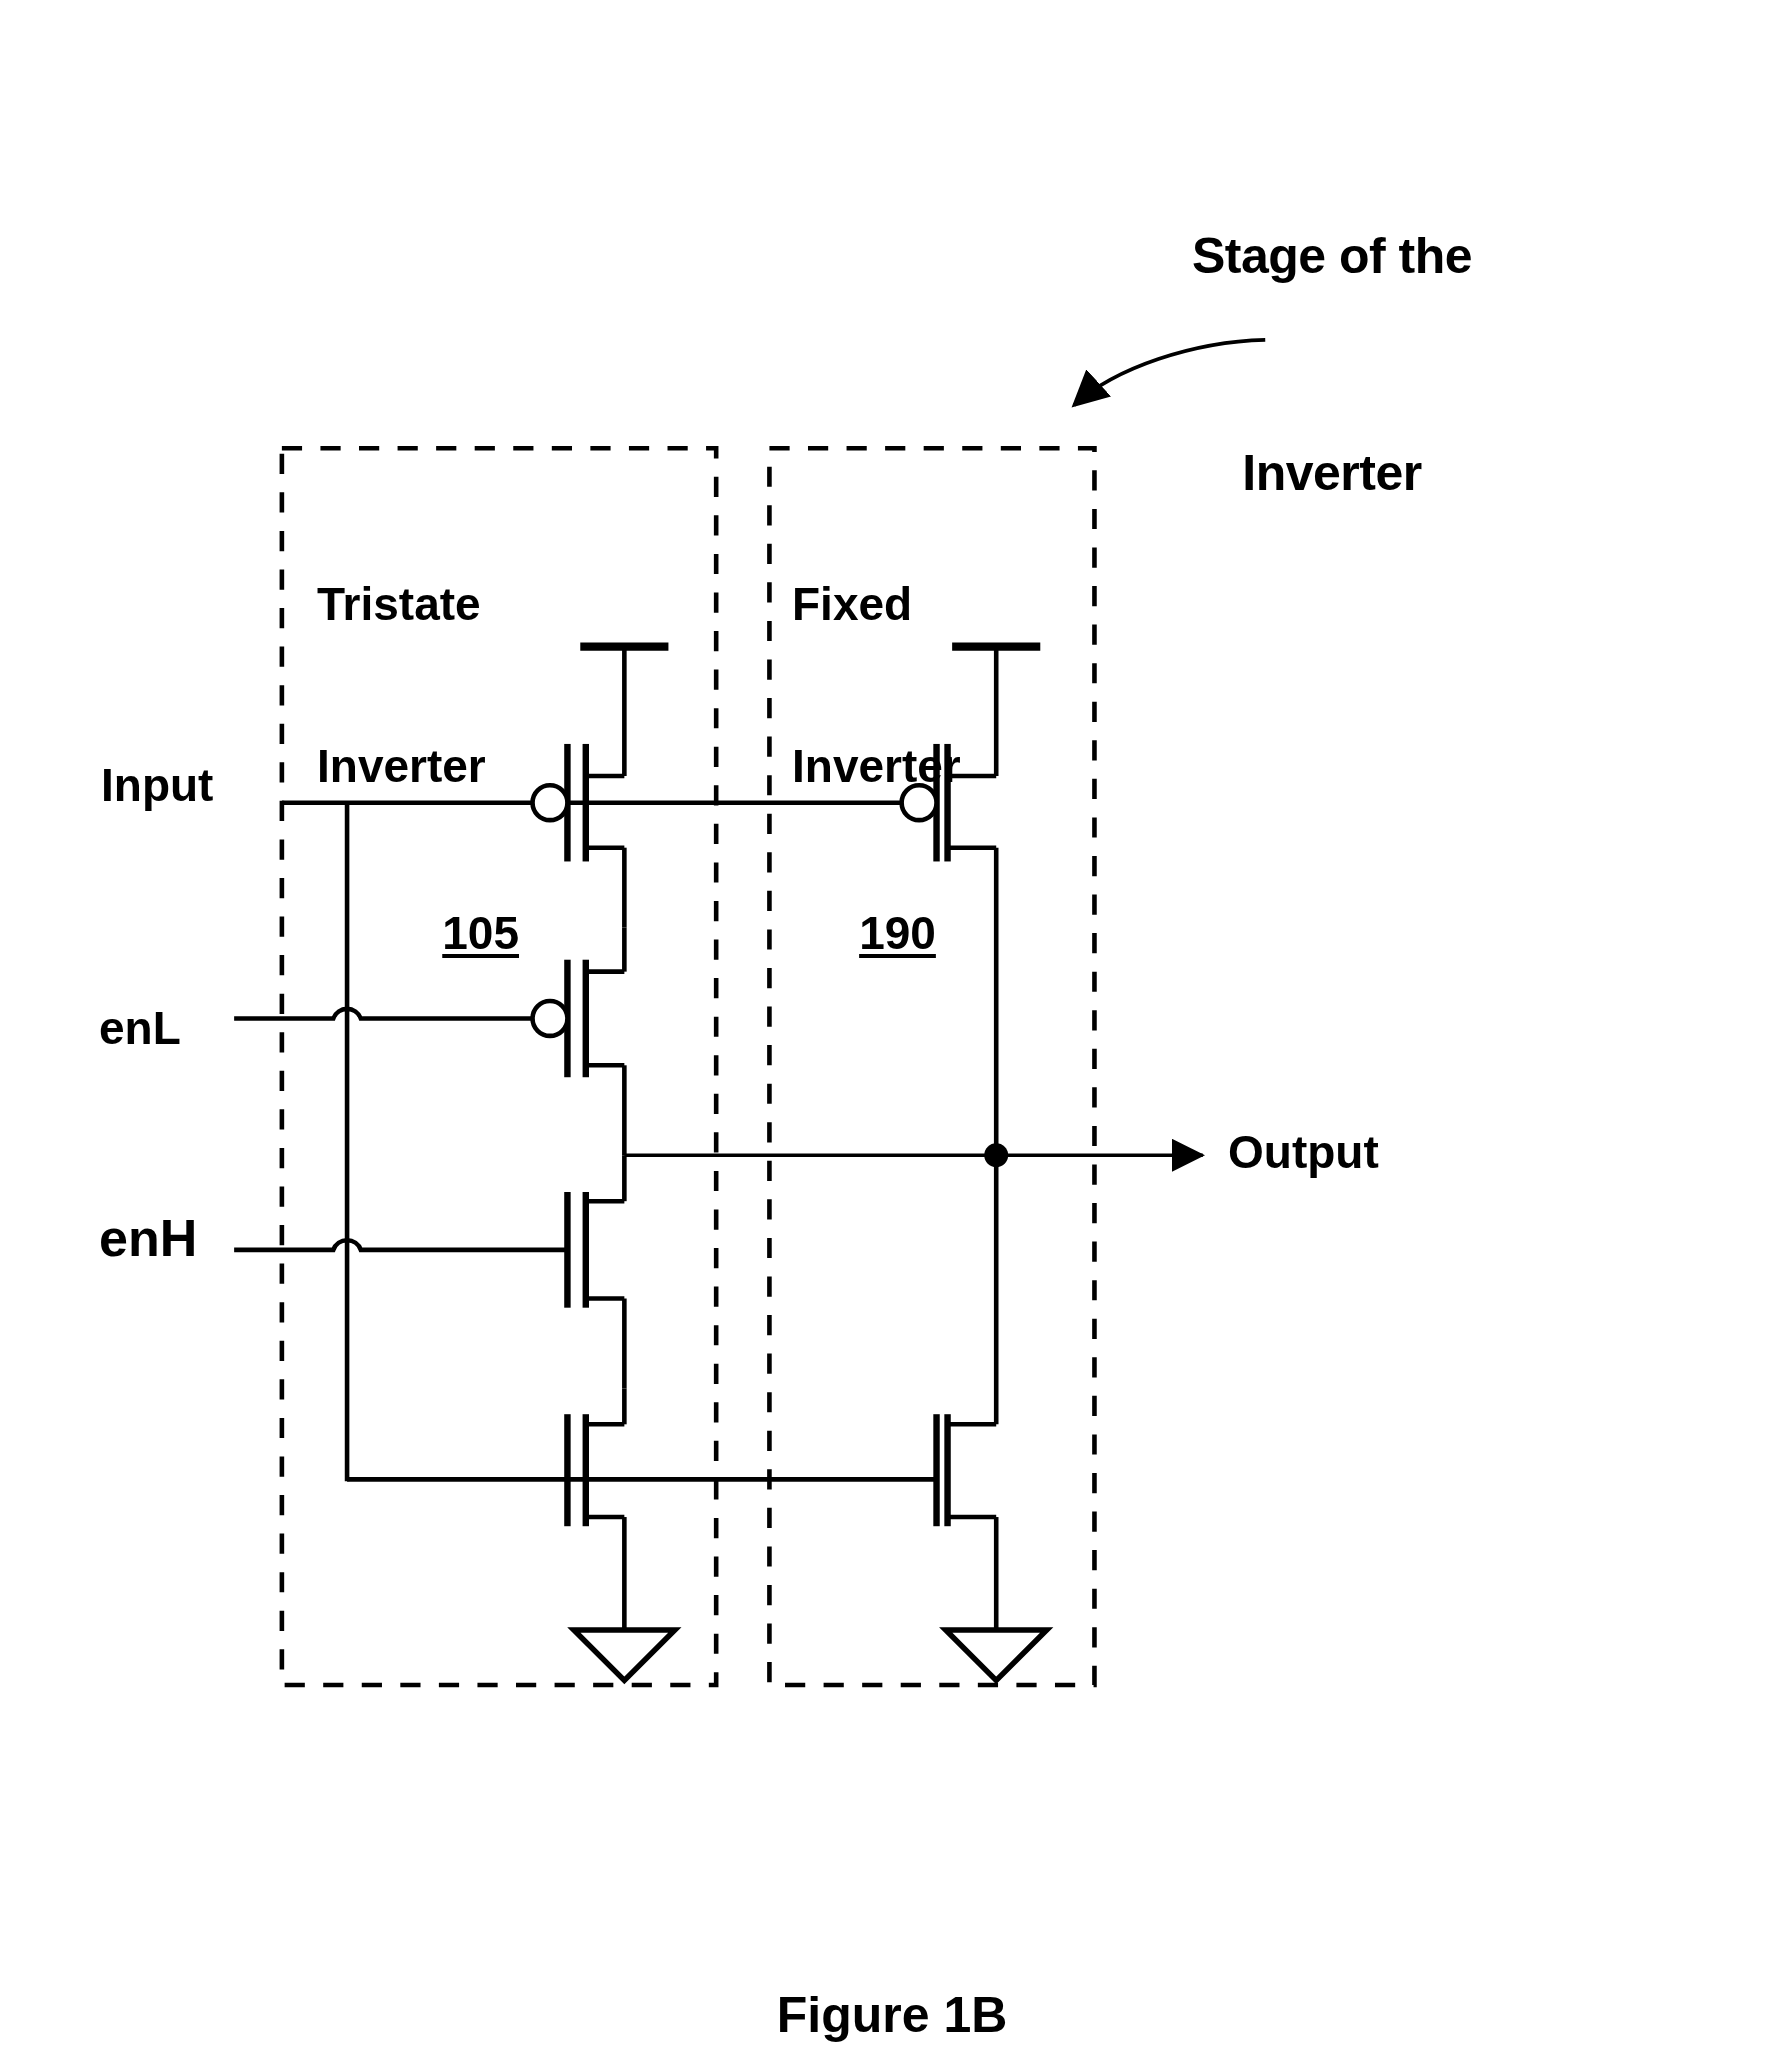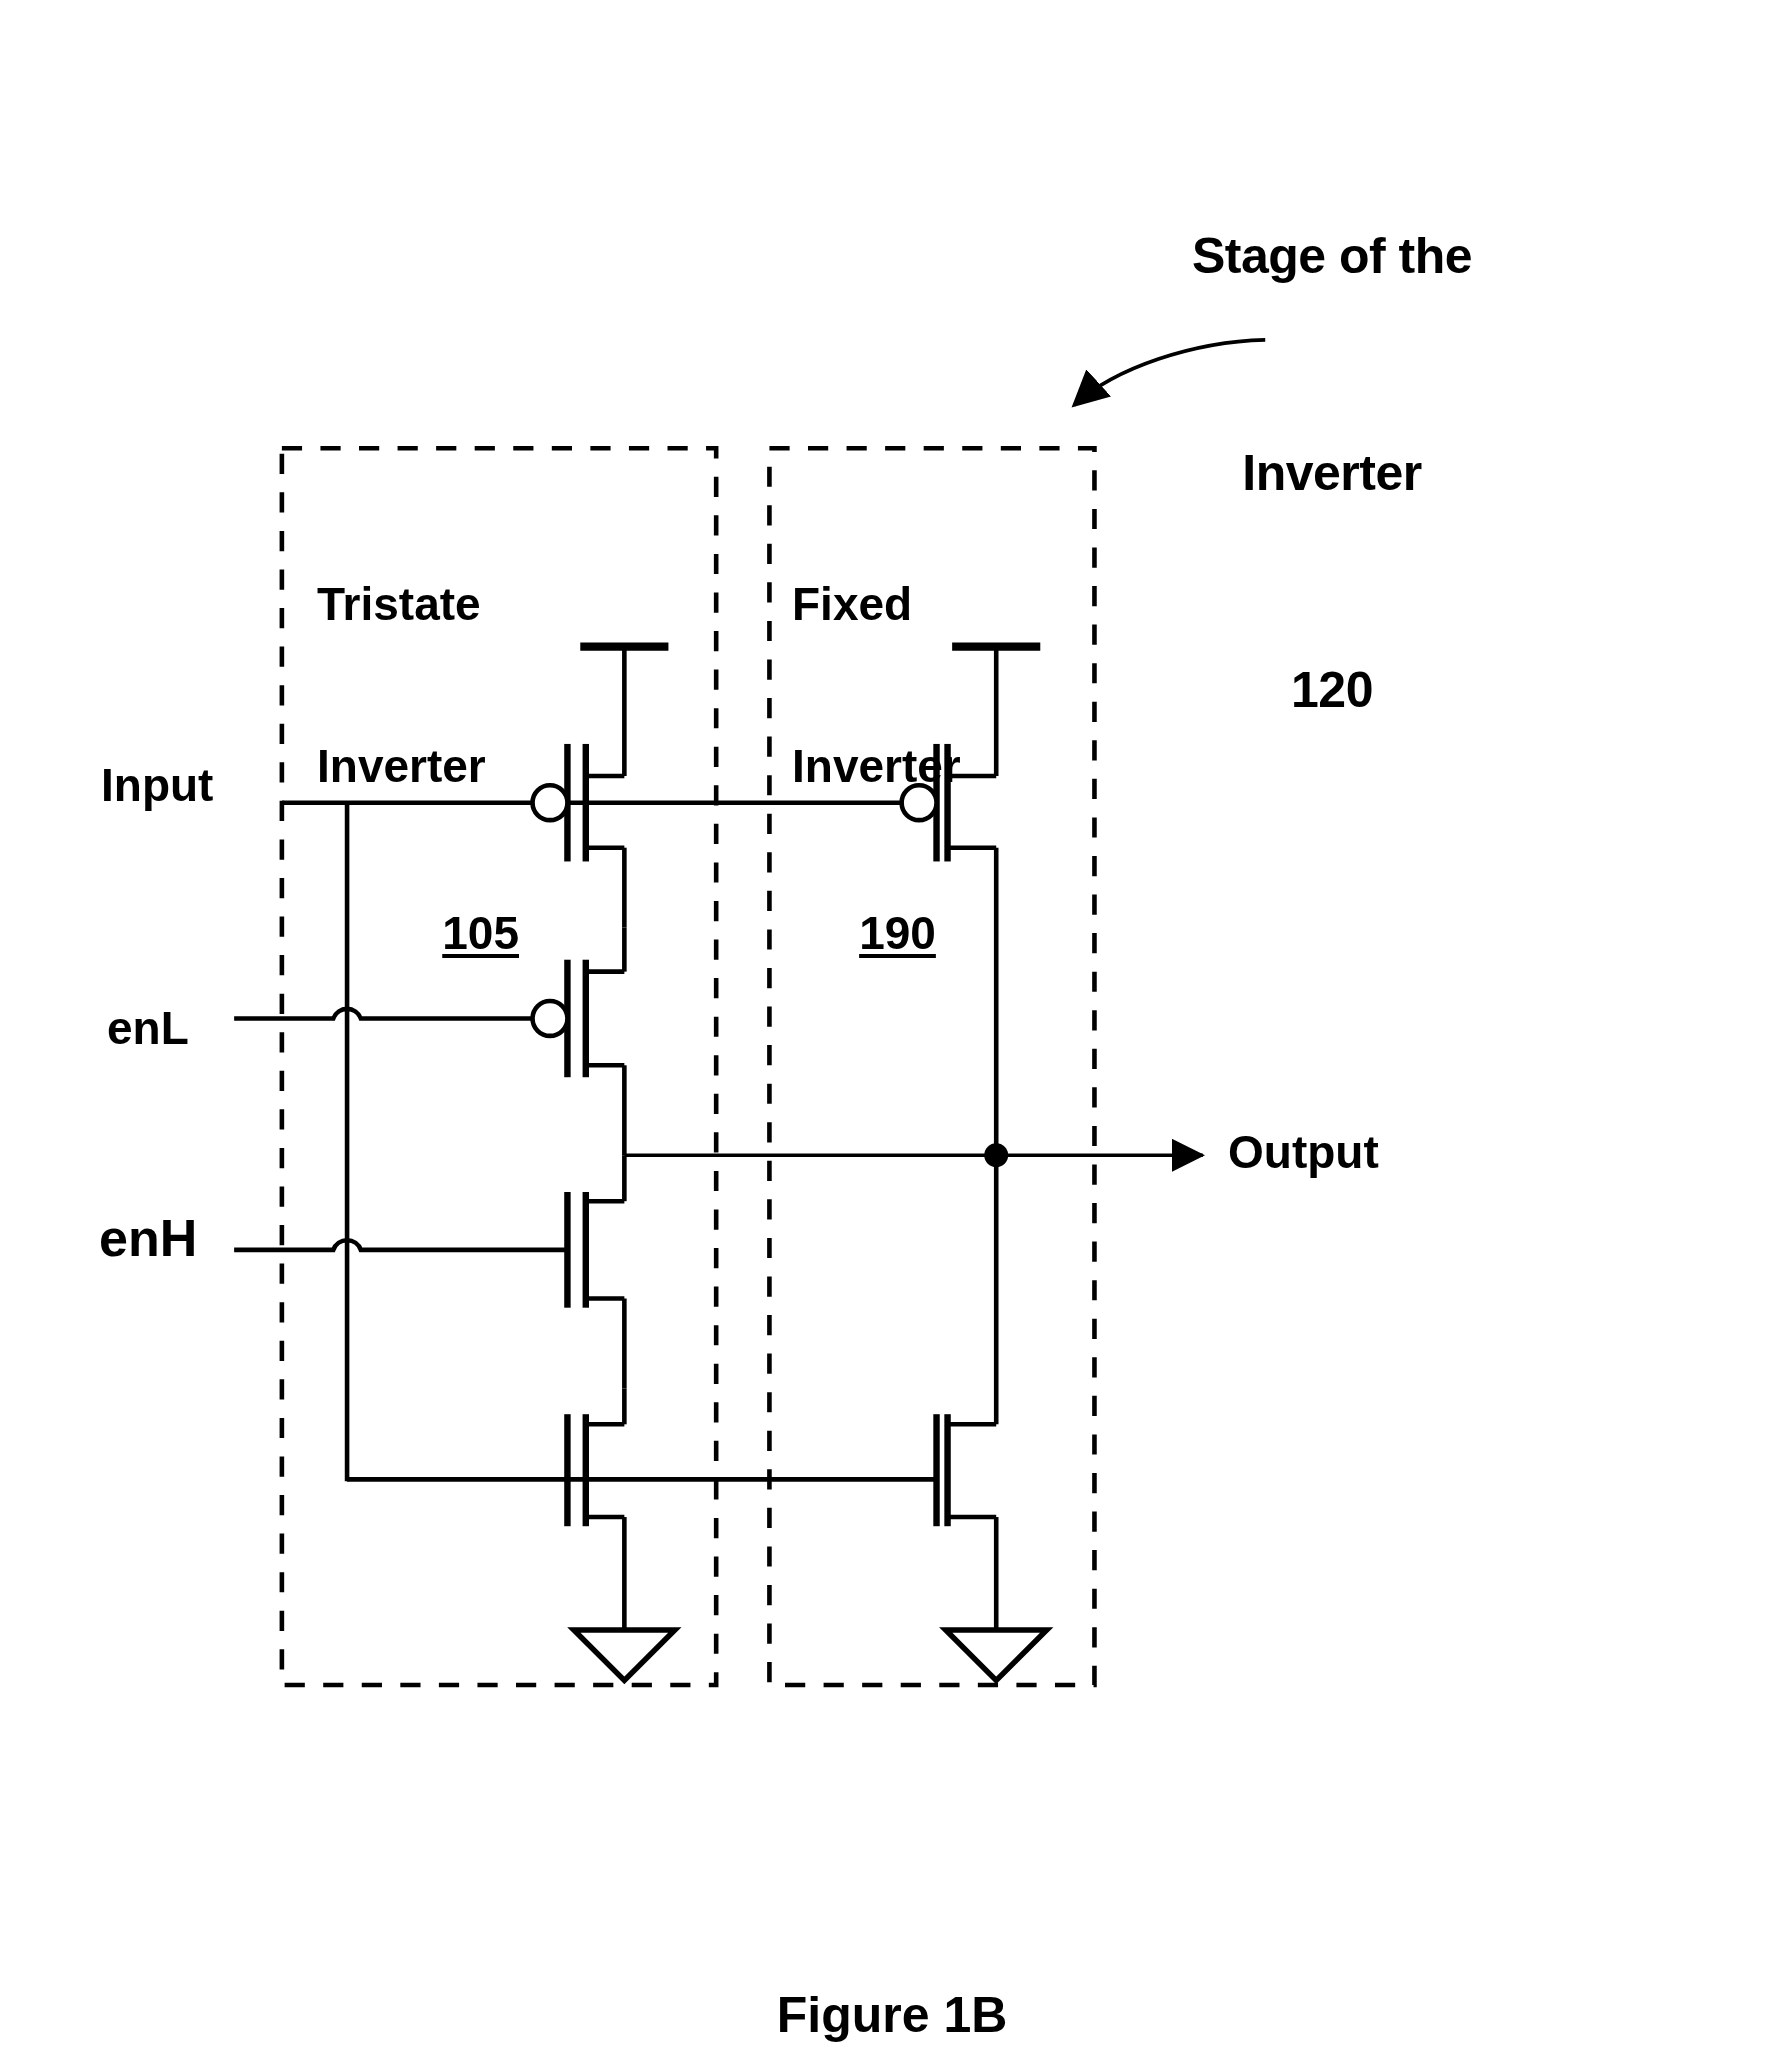--- a/index.html
+++ b/index.html
@@ -73,21 +73,21 @@
   #label-fixed .line { display: block; }
   #label-fixed .refnum {
     display: block;
     text-align: center;
     width: 211px;
     text-decoration: underline;
     text-underline-offset: 4.6px;
     margin-top: 3.7px;
   }
   #label-input  { left: 101px; top: 758px;  font-size: 46px; }
-  #label-enl    { left: 107px; top: 1001px; font-size: 46px; }
+  #label-enl    { left: 99px; top: 1001px; font-size: 46px; }
   #label-enh    { left: 99px; top: 1208px; font-size: 52px; }
   #label-output { left: 1228px; top: 1125px; font-size: 46px; }
   #figure-caption {
     left: 0;
     top: 1938px;
     width: 1784px;
     text-align: center;
     font-size: 50px;
     margin-top: 48px;
   }
@@ -223,21 +223,20 @@
 
     <g>
       <line x1="680" y1="1258" x2="1310" y2="1258" stroke="#000" stroke-width="4" marker-end="url(#arrowhead-out)"></line>
       <circle cx="1085" cy="1258" r="13" fill="#000"></circle>
     </g>
   </svg>
 
   <div class="txt" id="callout-title">
     <span class="line">Stage of the</span>
     <span class="line">Inverter</span>
-    <span class="line">120</span>
   </div>
 
   <div class="txt" id="label-tristate">
     <span class="line">Tristate</span>
     <span class="line">Inverter</span>
     <span class="refnum">105</span>
   </div>
 
   <div class="txt" id="label-fixed">
     <span class="line">Fixed</span>

